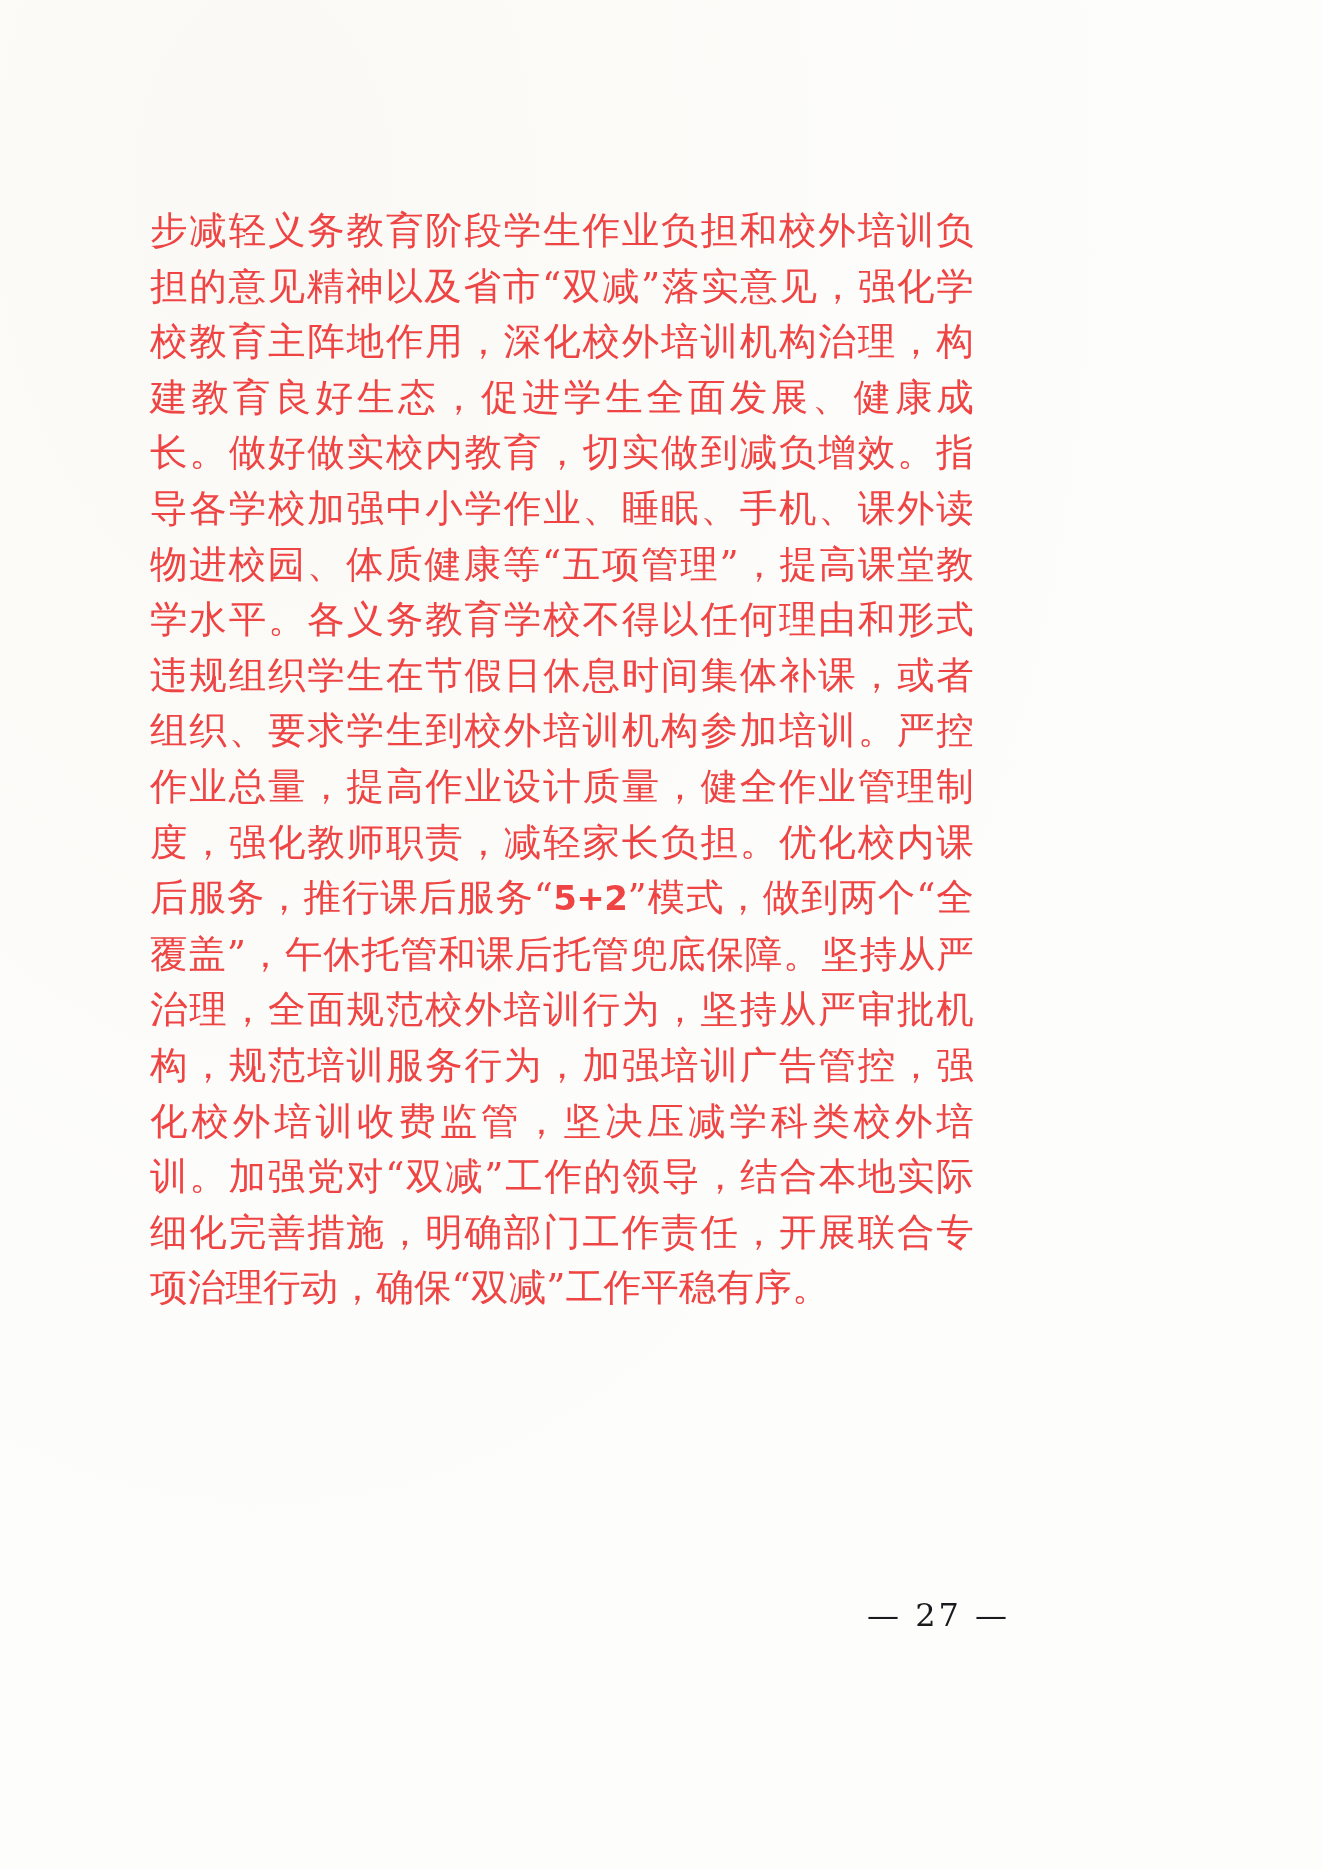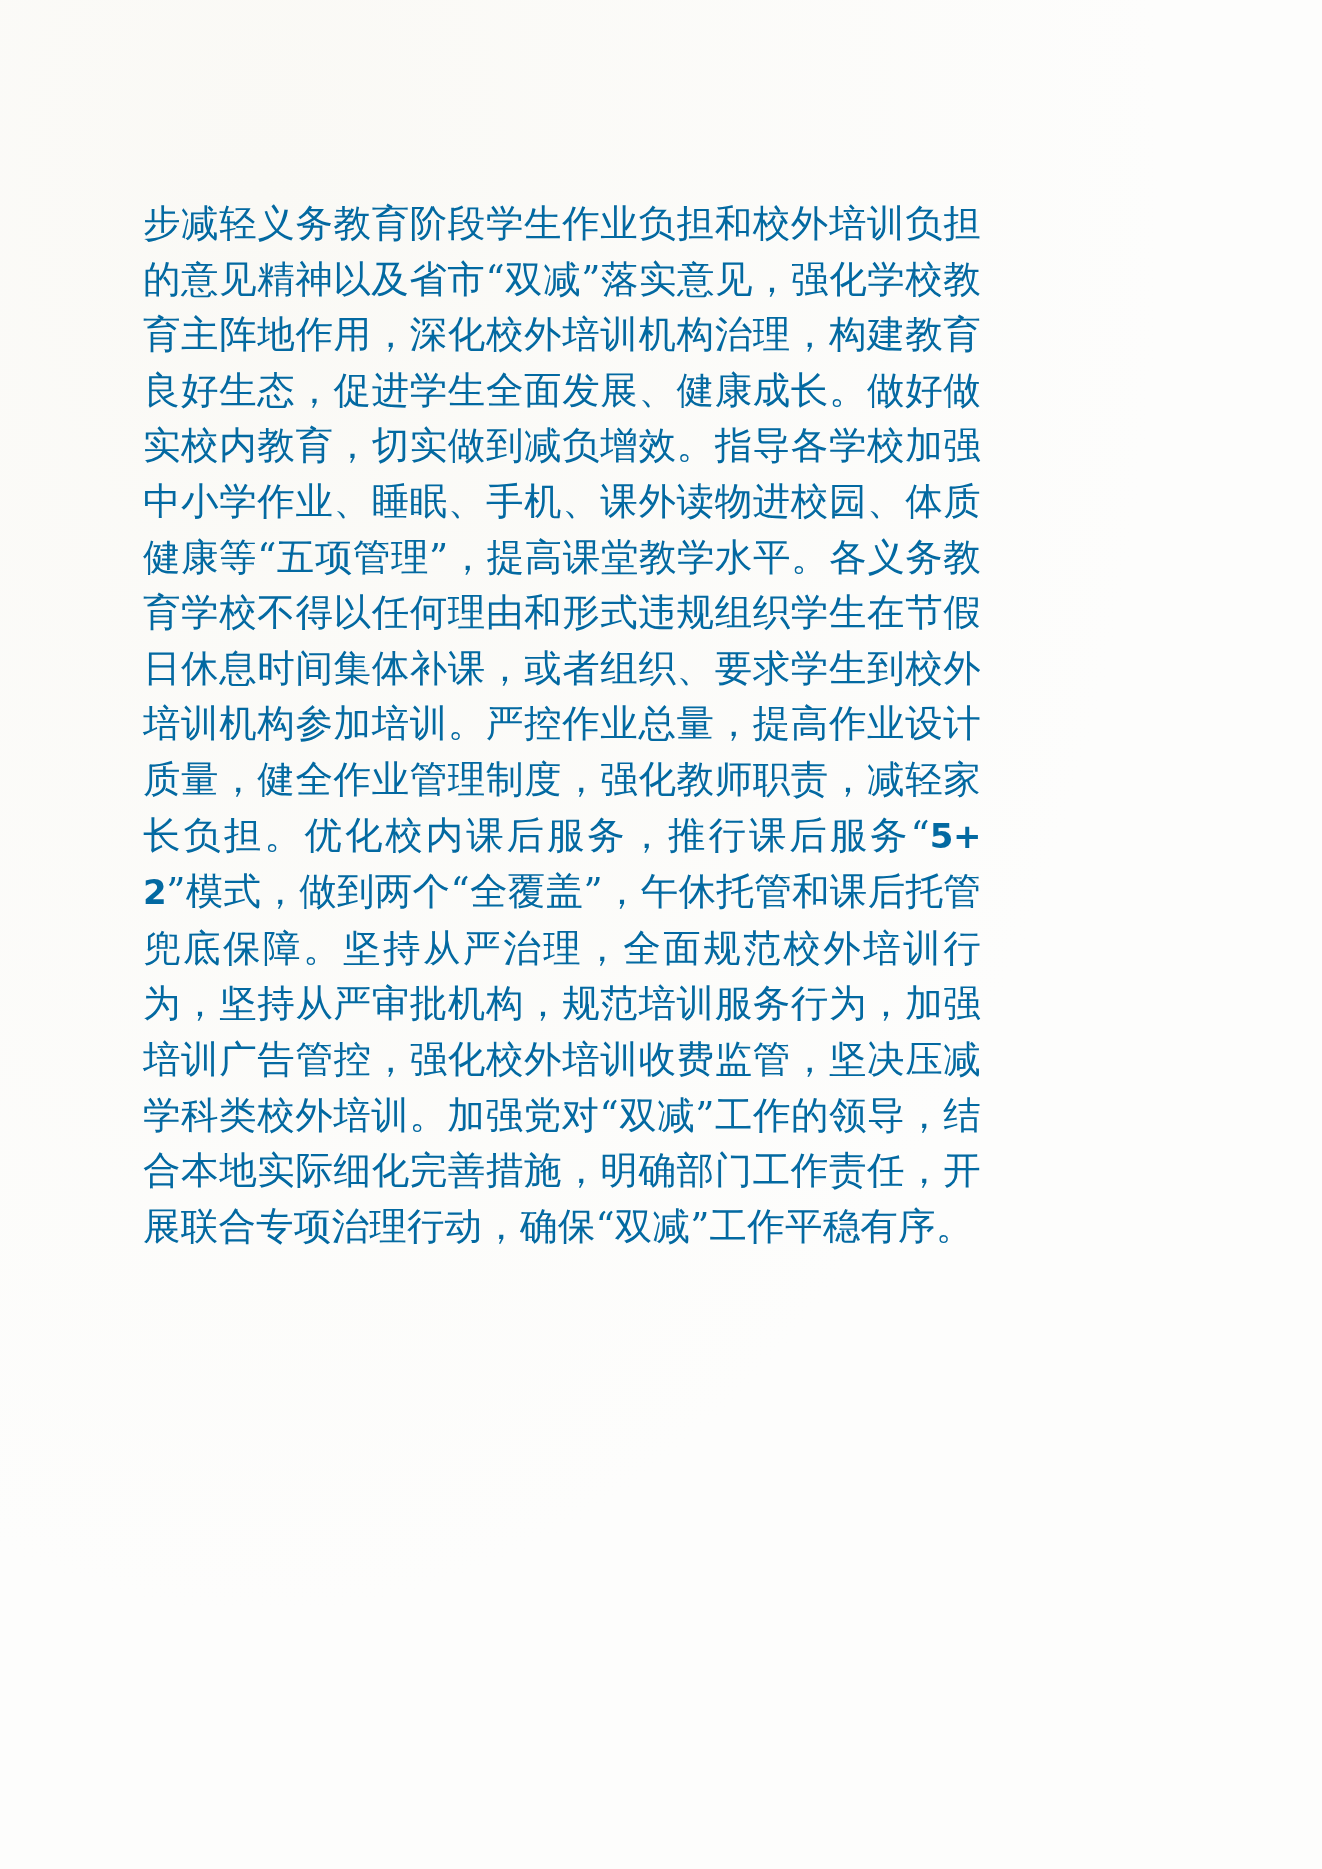--- a/index.html
+++ b/index.html
@@ -35,22 +35,22 @@
   }
 
   .text-block {
     position: absolute;
     left: 143px;
     top: 196px;
     width: 838px;
   }
 
   .para {
-    margin: 0;
-    color: #0369a1;
+    margin: 7px;
+    color: #ef4444;
     font-family: "DejaVu Serif", "Liberation Serif", serif;
     font-size: 37.5px;
     line-height: 55.6px;
     letter-spacing: 0.2px;
     text-align: justify;
     text-justify: inter-character;
     text-align-last: left;
     font-weight: 500;
     word-break: break-all;
     -webkit-font-smoothing: antialiased;
@@ -96,13 +96,16 @@
 <div class="page">
   <div class="paper-tone"></div>
 
   <div class="text-block">
 
     <p class="para" id="para-0">步减轻义务教育阶段学生作业负担和校外培训负担的意见精神以及省市“双减”落实意见，强化学校教育主阵地作用，深化校外培训机构治理，构建教育良好生态，促进学生全面发展、健康成长。做好做实校内教育，切实做到减负增效。指导各学校加强中小学作业、睡眠、手机、课外读物进校园、体质健康等“五项管理”，提高课堂教学水平。各义务教育学校不得以任何理由和形式违规组织学生在节假日休息时间集体补课，或者组织、要求学生到校外培训机构参加培训。严控作业总量，提高作业设计质量，健全作业管理制度，强化教师职责，减轻家长负担。优化校内课后服务，推行课后服务“<span class="latin">5+2</span>”模式，做到两个“全覆盖”，午休托管和课后托管兜底保障。坚持从严治理，全面规范校外培训行为，坚持从严审批机构，规范培训服务行为，加强培训广告管控，强化校外培训收费监管，坚决压减学科类校外培训。加强党对“双减”工作的领导，结合本地实际细化完善措施，明确部门工作责任，开展联合专项治理行动，确保“双减”工作平稳有序。</p>
 
 
   </div>
 
+  <div class="footer">
+    <span class="page-number">— 27 —</span>
+  </div>
 </div>
 
 </body></html>

